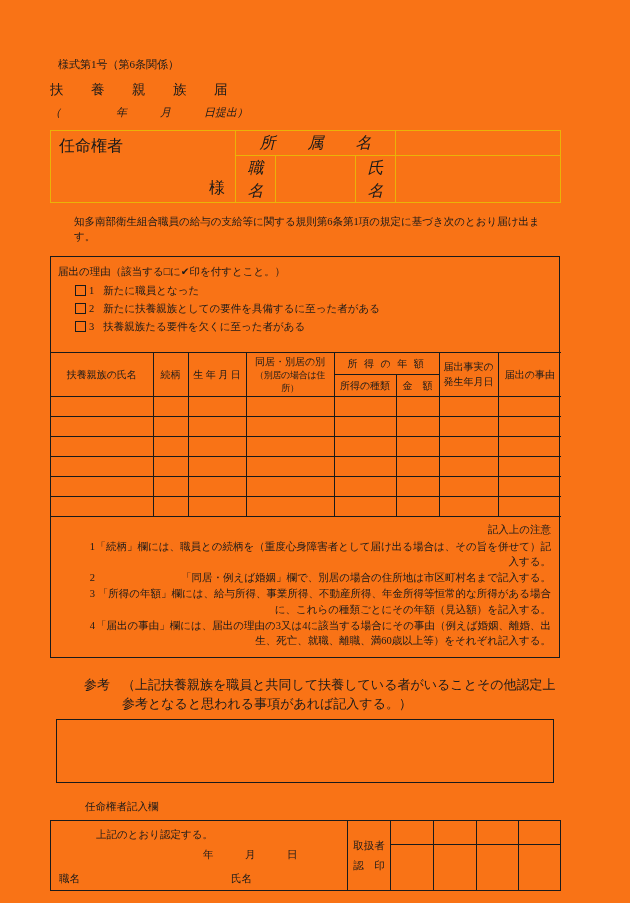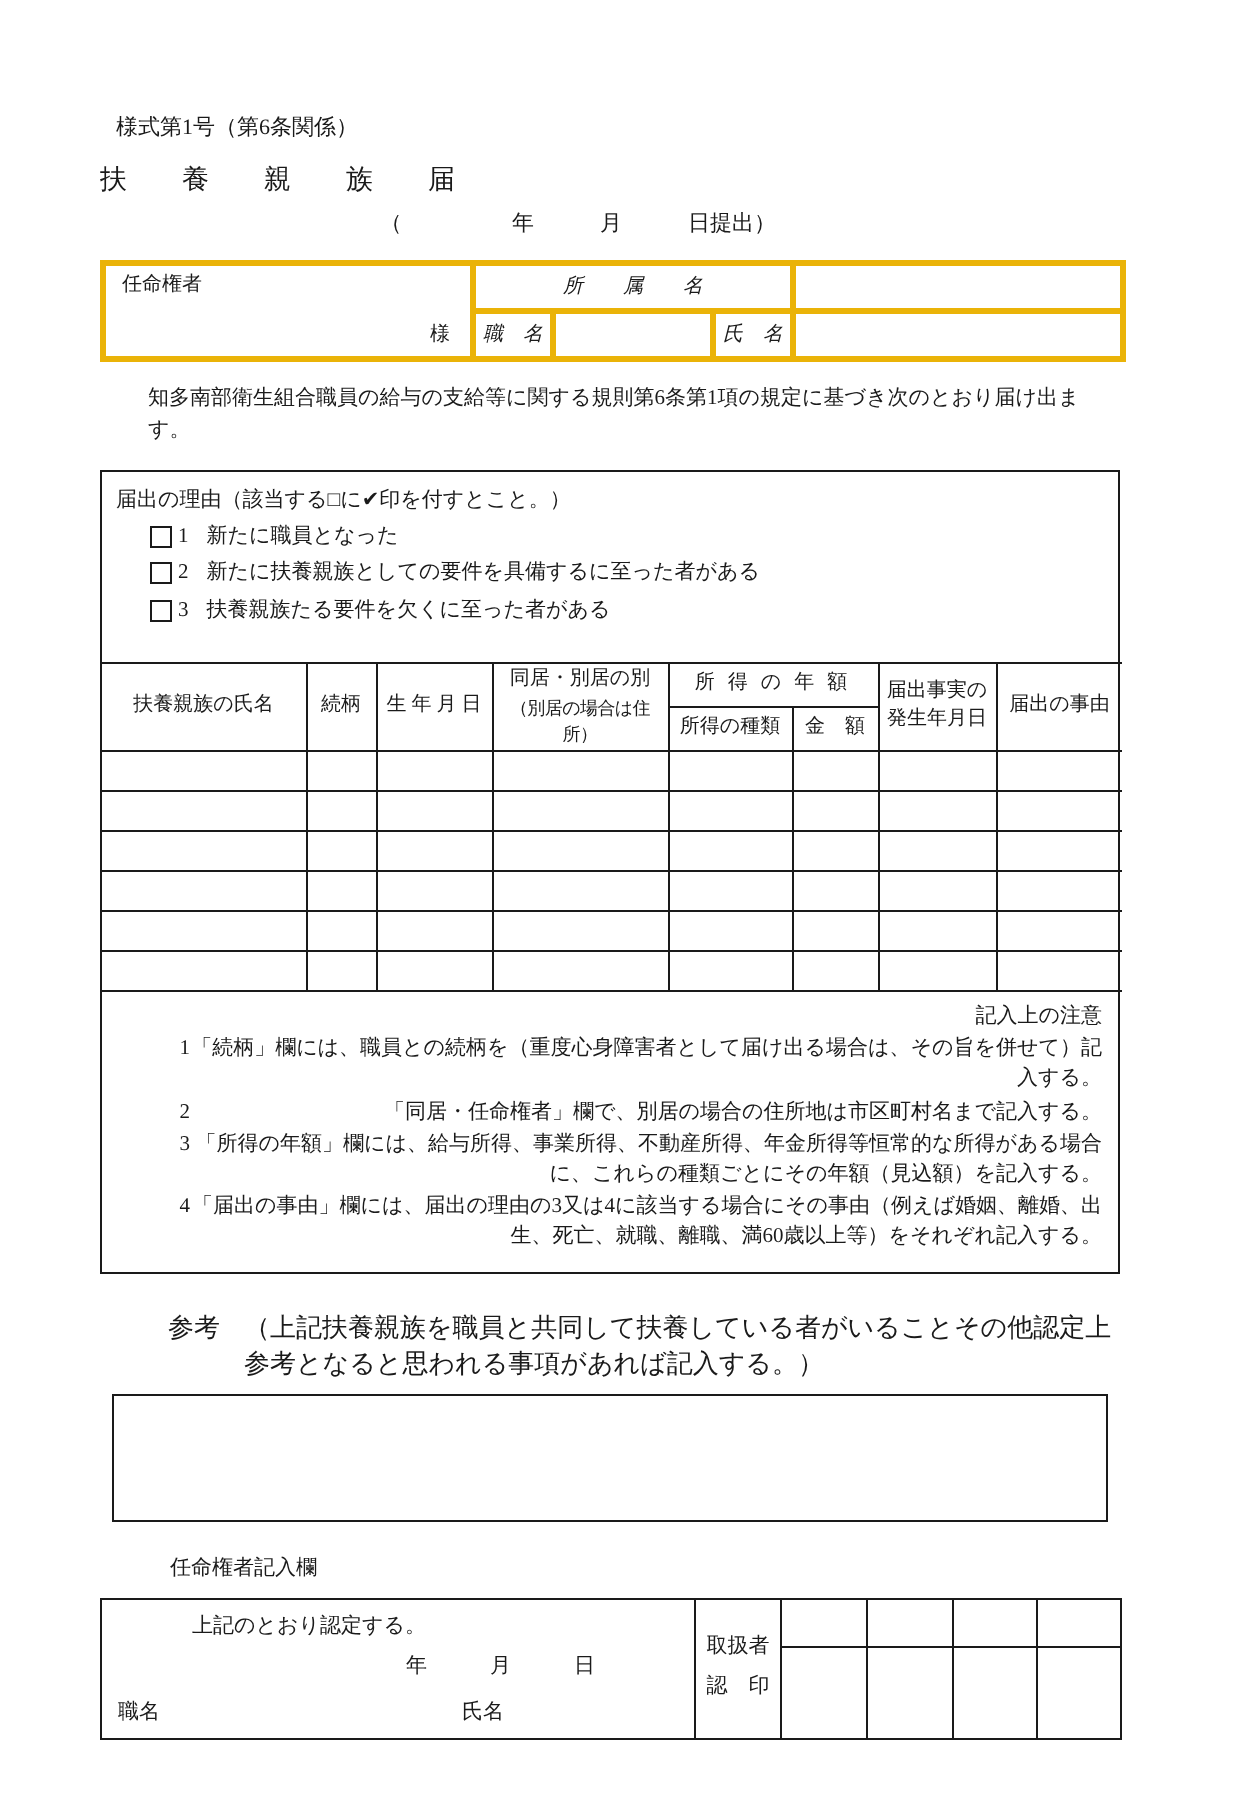--- a/index.html
+++ b/index.html
@@ -1,38 +1,38 @@
 <!DOCTYPE html>
 <html lang="ja"><head>
 <meta charset="utf-8">
 <style>
   html,body{margin:0;padding:0;background:#e8e8e8;}
   .page{
     position:relative;
     width:630px;height:903px;
-    background:#ffffff;
+    background:#f97316;
     color:#1a1a1a;
     font-family:"Liberation Serif","DejaVu Serif",serif;
     font-size:10.5px;
     line-height:1.45;
     overflow:hidden;
     box-sizing:border-box;
     padding:57px 70px 0 50px;
   }
   .content{width:510px;}
 
   
   .form-number{padding-left:8px;font-size:11px;}
   .doc-title{text-align:left;font-size:13.5px;letter-spacing:7px;margin-top:7px;white-space:nowrap;}
-  .date-line{text-align:center;padding-right:32px;margin-top:5px;font-size:11px;}
+  .date-line{text-align:left;padding-right:32px;margin-top:5px;font-size:11px;font-style:italic;}
 
   
   table{border-collapse:collapse;}
   .addressee-table{width:100%;margin-top:10px;table-layout:fixed;}
-  .addressee-table td{border:3px solid #eab308;padding:0;font-size:10px;vertical-align:middle;}
+  .addressee-table td{border:1px solid #eab308;padding:0;font-size:16px;vertical-align:middle;}
   .addressee-table .row-h{height:24px;}
   .appointer-cell{position:relative;}
   .appointer-label{position:absolute;top:3px;left:8px;}
   .sama{position:absolute;bottom:3px;right:10px;}
   .c-center{text-align:center;font-style:italic;}
 
   .intro{margin-top:11px;padding-left:24px;font-size:10.5px;}
 
   
   .big-box{border:1px solid #1a1a1a;margin-top:12px;}
@@ -233,21 +233,21 @@
       </table>
 
       <div class="notes-section">
         <div class="notes-heading">記入上の注意</div>
         <div class="note-item">
           <span class="note-num">1</span>
           <span class="note-text">「続柄」欄には、職員との続柄を（重度心身障害者として届け出る場合は、その旨を併せて）記入する。</span>
         </div>
         <div class="note-item">
           <span class="note-num">2</span>
-          <span class="note-text">「同居・任命権者」欄で、別居の場合の住所地は市区町村名まで記入する。</span>
+          <span class="note-text">「同居・例えば婚姻」欄で、別居の場合の住所地は市区町村名まで記入する。</span>
         </div>
         <div class="note-item">
           <span class="note-num">3</span>
           <span class="note-text">「所得の年額」欄には、給与所得、事業所得、不動産所得、年金所得等恒常的な所得がある場合に、これらの種類ごとにその年額（見込額）を記入する。</span>
         </div>
         <div class="note-item">
           <span class="note-num">4</span>
           <span class="note-text">「届出の事由」欄には、届出の理由の3又は4に該当する場合にその事由（例えば婚姻、離婚、出生、死亡、就職、離職、満60歳以上等）をそれぞれ記入する。</span>
         </div>
       </div>

